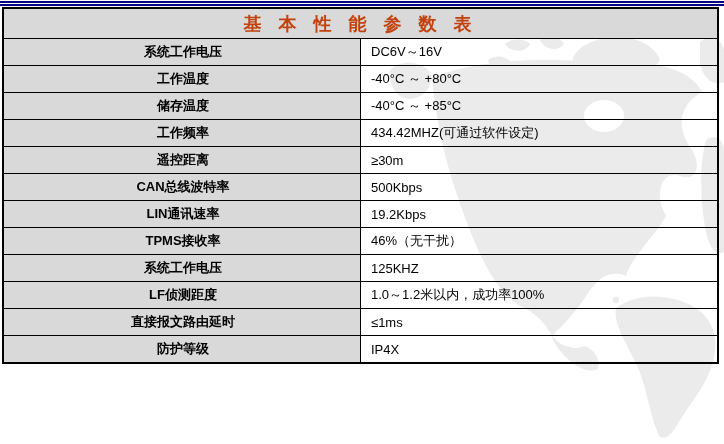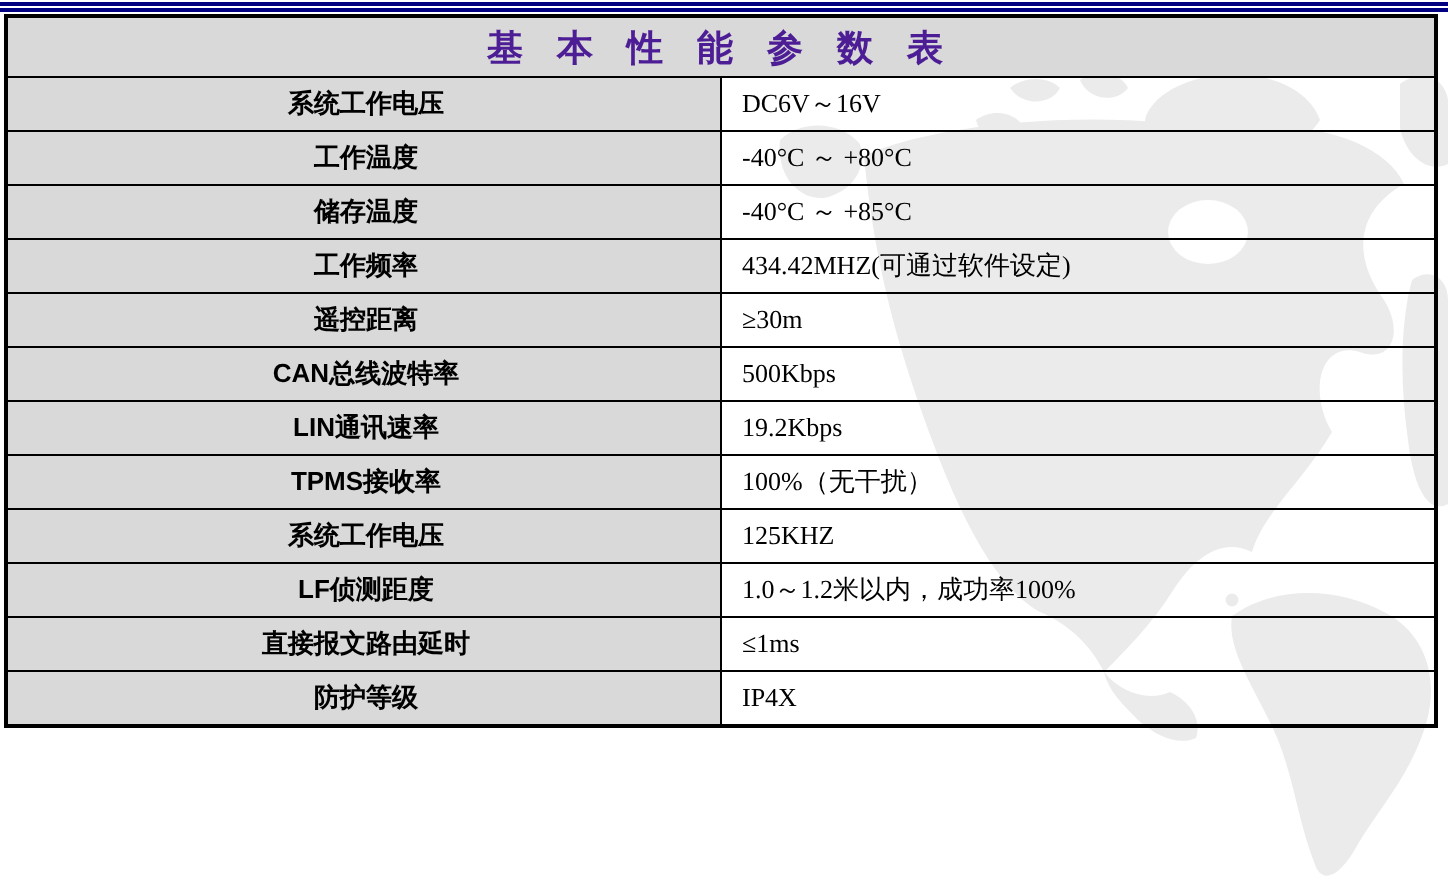--- a/index.html
+++ b/index.html
@@ -40,38 +40,38 @@
     white-space:nowrap;
   }
   th.title{
     height:27px;
     background:#d9d9d9;
     text-align:center;
     vertical-align:middle;
     font-size:18px;
     font-weight:bold;
     letter-spacing:6px;
-    color:#4c1d95;
+    color:#c2410c;
     border-bottom:2px solid #000000;
   }
   td.param-name{
     width:268px;
     height:26px;
     background:#d9d9d9;
     font-size:13px;
     font-weight:bold;
     color:#000000;
     padding:0 4px 0 6px;
     vertical-align:middle;
     text-align:center;
   }
   td.param-value{
     height:26px;
     background:transparent;
-    font-family:Liberation Serif, serif;
+    font-family:Liberation Sans, sans-serif;
     font-size:13px;
     color:#000000;
     padding:0 12px 0 10px;
     vertical-align:middle;
   }
 </style>
 </head>
 <body>
 
 <div class="stage">
@@ -137,21 +137,21 @@
         <tr>
           <td class="param-name">CAN总线波特率</td>
           <td class="param-value">500Kbps</td>
         </tr>
         <tr>
           <td class="param-name">LIN通讯速率</td>
           <td class="param-value">19.2Kbps</td>
         </tr>
         <tr>
           <td class="param-name">TPMS接收率</td>
-          <td class="param-value">100%（无干扰）</td>
+          <td class="param-value">46%（无干扰）</td>
         </tr>
         <tr>
           <td class="param-name">系统工作电压</td>
           <td class="param-value">125KHZ</td>
         </tr>
         <tr>
           <td class="param-name">LF侦测距度</td>
           <td class="param-value">1.0～1.2米以内，成功率100%</td>
         </tr>
         <tr>

